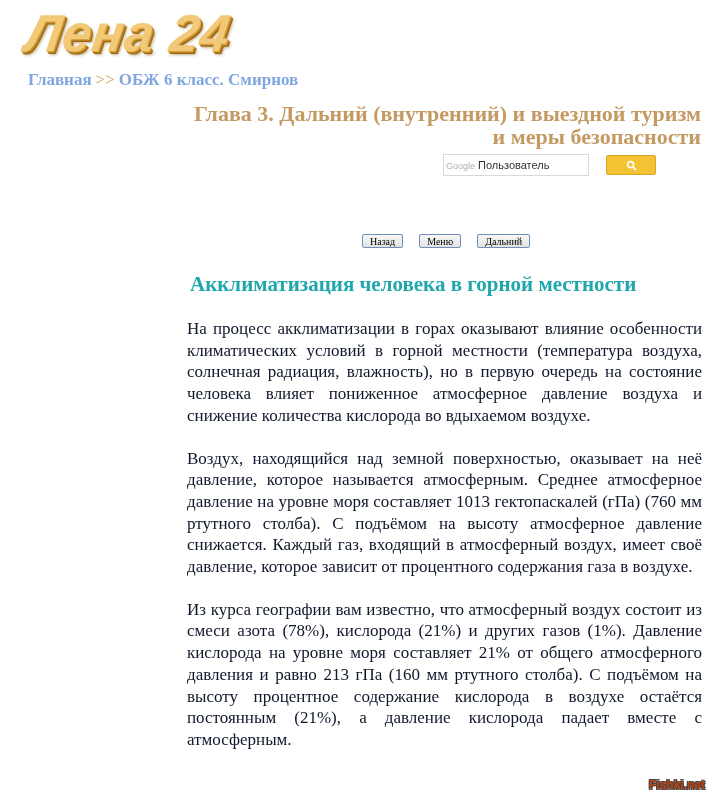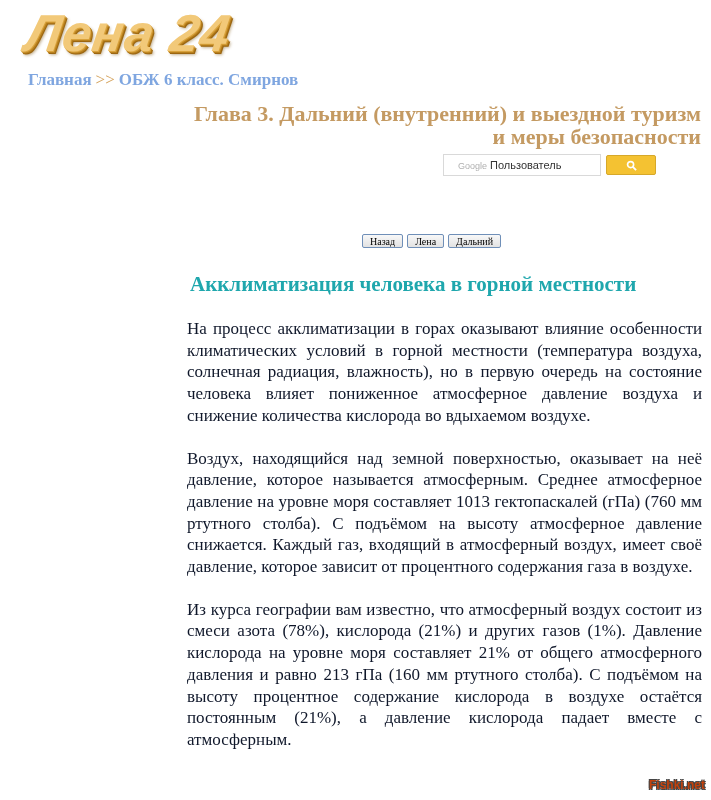--- a/index.html
+++ b/index.html
@@ -21,30 +21,30 @@
 
     .chapter-title {
       position: absolute; right: 10px; top: 102px; width: 520px;
       text-align: right; font-size: 22px; font-weight: bold; color: #c49a62; line-height: 23px;
     }
 
     .search { position: absolute; left: 443px; top: 154px; }
     .search-input {
       position: absolute; left: 0; top: 0; width: 142px; height: 20px; border: 1px solid #d9d9d9;
       background: #fff; font-family: "Liberation Sans", sans-serif; font-size: 11px; line-height: 20px;
-      padding-left: 14px; color: #333; box-sizing: content-box;
+      padding-left: 2px; color: #333; box-sizing: content-box;
     }
     .search-input .google { color: #b0b0b0; font-size: 9px; margin-right: 3px; }
     .search-button {
       position: absolute; left: 163px; top: 1px; width: 48px; height: 18px;
       background: #f4c232; border: 1px solid #d6a82a; border-radius: 2px;
       display: flex; align-items: center; justify-content: center;
     }
 
-    .nav-buttons { position: absolute; left: 362px; top: 234px; display: flex; gap: 4px; border-radius: 7px; }
+    .nav-buttons { position: absolute; left: 362px; top: 234px; display: flex; gap: 16px; border-radius: 7px; }
     .nav-btn {
       height: 14px; padding: 0 7px; font-size: 10px; line-height: 14px; font-family: "Liberation Serif", serif;
       color: #000; background: linear-gradient(#f8f8f8, #e2e2e2);
       border: 1px solid #6f8fb8; border-radius: 2px; cursor: pointer;
     }
 
     .article-title {
       position: absolute; left: 190px; top: 272px; width: 510px; 
       font-size: 21px; font-weight: bold; color: #1fa7ad;
     }
@@ -80,21 +80,21 @@
   <div class="search-button">
     <svg width="11" height="11" viewBox="0 0 12 12">
       <circle cx="5" cy="5" r="3.3" fill="none" stroke="#ffffff" stroke-width="1.8"></circle>
       <line x1="7.5" y1="7.5" x2="11" y2="11" stroke="#ffffff" stroke-width="2"></line>
     </svg>
   </div>
 </div>
 
 <div class="nav-buttons">
   <button class="nav-btn">Назад</button>
-  <button class="nav-btn">Лена</button>
+  <button class="nav-btn">Меню</button>
   <button class="nav-btn">Дальний</button>
 </div>
 
 <div class="article-title">Акклиматизация человека в горной местности</div>
 
 <div class="content">
   <p>На процесс акклиматизации в горах оказывают влияние особенности климатических условий в горной местности (температура воздуха, солнечная радиация, влажность), но в первую очередь на состояние человека влияет пониженное атмосферное давление воздуха и снижение количества кислорода во вдыхаемом воздухе.</p>
   <p>Воздух, находящийся над земной поверхностью, оказывает на неё давление, которое называется атмосферным. Среднее атмосферное давление на уровне моря составляет 1013 гектопаскалей (гПа) (760 мм ртутного столба). С подъёмом на высоту атмосферное давление снижается. Каждый газ, входящий в атмосферный воздух, имеет своё давление, которое зависит от процентного содержания газа в воздухе.</p>
   <p>Из курса географии вам известно, что атмосферный воздух состоит из смеси азота (78%), кислорода (21%) и других газов (1%). Давление кислорода на уровне моря составляет 21% от общего атмосферного давления и равно 213 гПа (160 мм ртутного столба). С подъёмом на высоту процентное содержание кислорода в воздухе остаётся постоянным (21%), а давление кислорода падает вместе с атмосферным.</p>
 </div>

